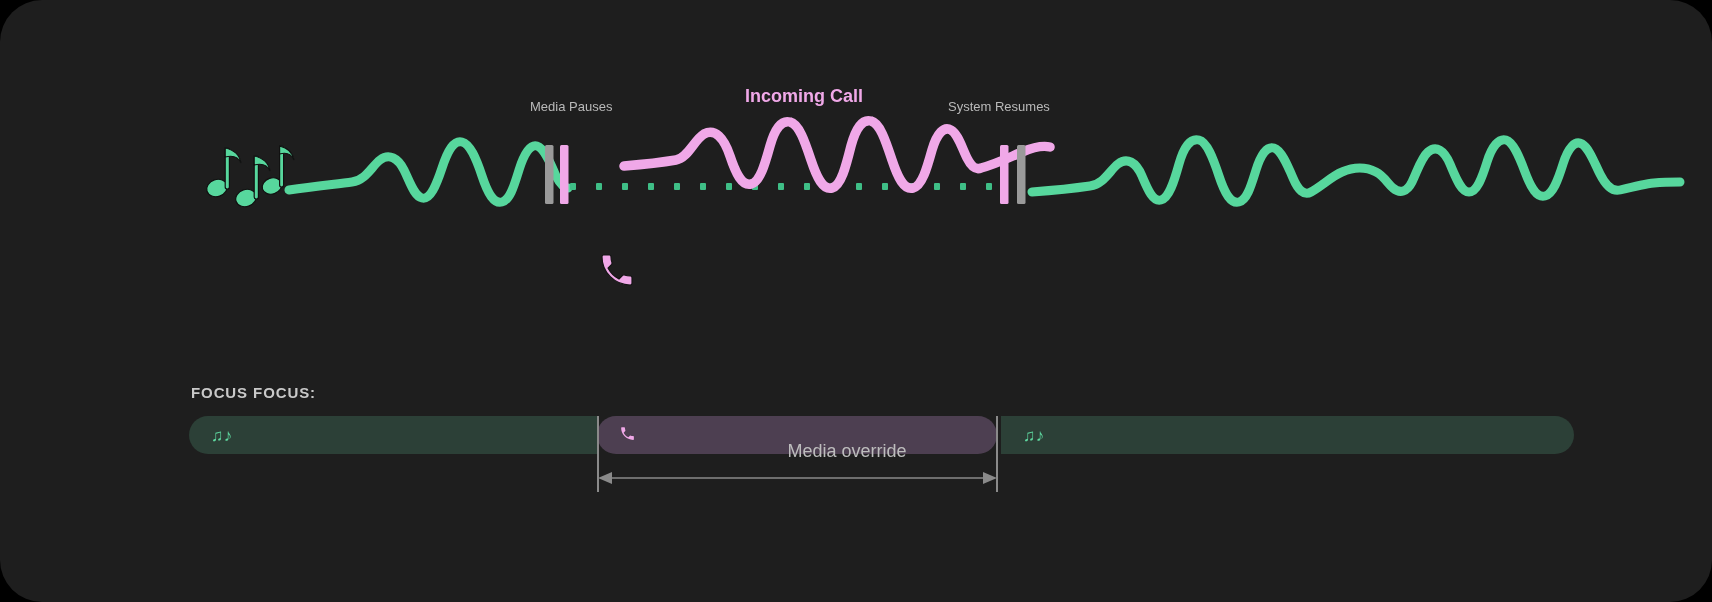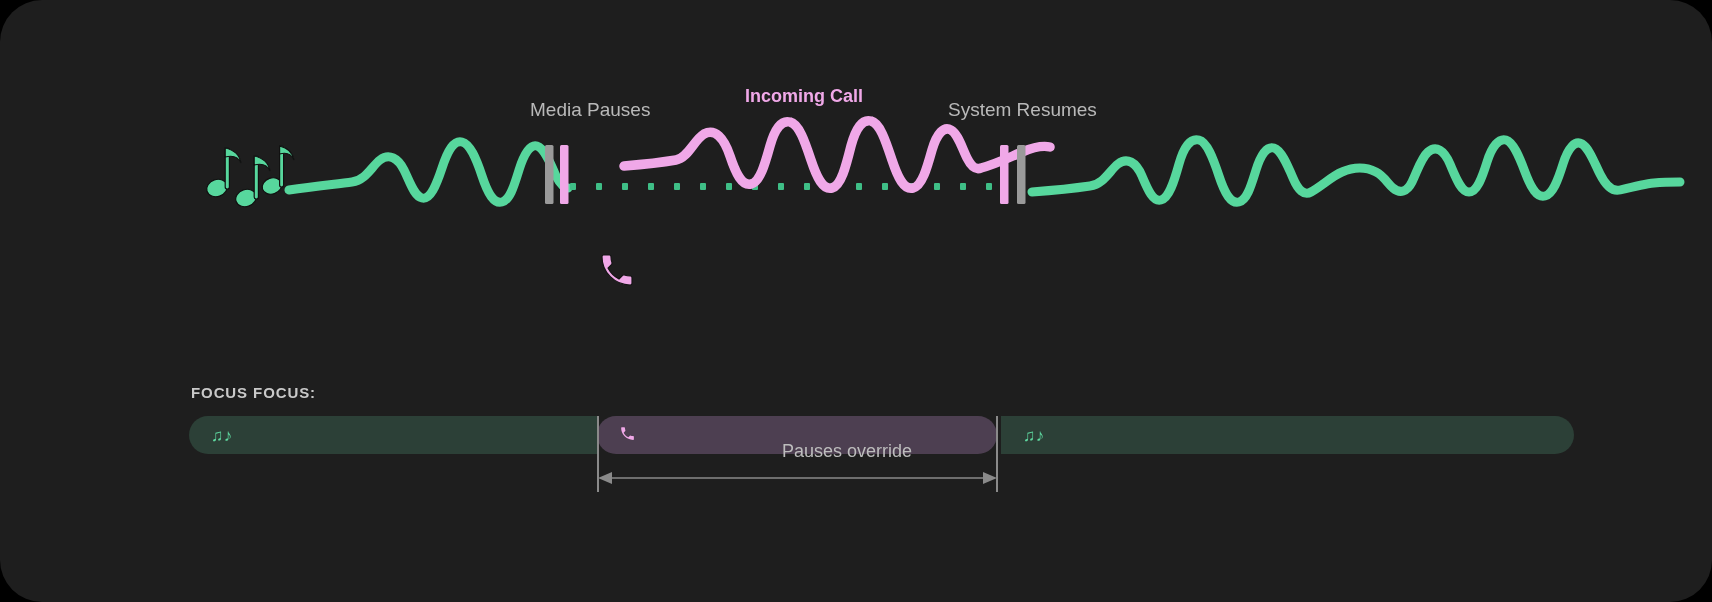--- a/index.html
+++ b/index.html
@@ -33,21 +33,21 @@
     height: 330px;
   }
   #timeline-svg {
     position: absolute;
     left: 0;
     top: 0;
   }
 
   .tl-label {
     position: absolute;
-    font-size: 19px;
+    font-size: 13px;
     color: #b9b9b9;
     white-space: nowrap;
   }
   .tl-label.pink {
     color: #f0a8e8;
     font-weight: 600;
     font-size: 18px;
     margin-top: 10px;
   }
   #label-media-pauses  { left: 530px; top: 99px; }
@@ -249,17 +249,17 @@
 
     <svg id="focus-overlay-svg" width="1712" height="272" viewBox="0 0 1712 272">
       <line x1="598" y1="86" x2="598" y2="162" stroke="#8a8a8a" stroke-width="2"></line>
       <line x1="997" y1="86" x2="997" y2="162" stroke="#8a8a8a" stroke-width="2"></line>
       <line x1="606" y1="148" x2="989" y2="148" stroke="#8a8a8a" stroke-width="1.6"></line>
       <path d="M598,148 L612,142 L612,154 Z" fill="#8a8a8a"></path>
       <path d="M997,148 L983,142 L983,154 Z" fill="#8a8a8a"></path>
     </svg>
 
     <div id="override-label">
-      <span>Pauses override</span>
+      <span>Media override</span>
     </div>
   </div>
 
 </div>
 
 </body></html>

